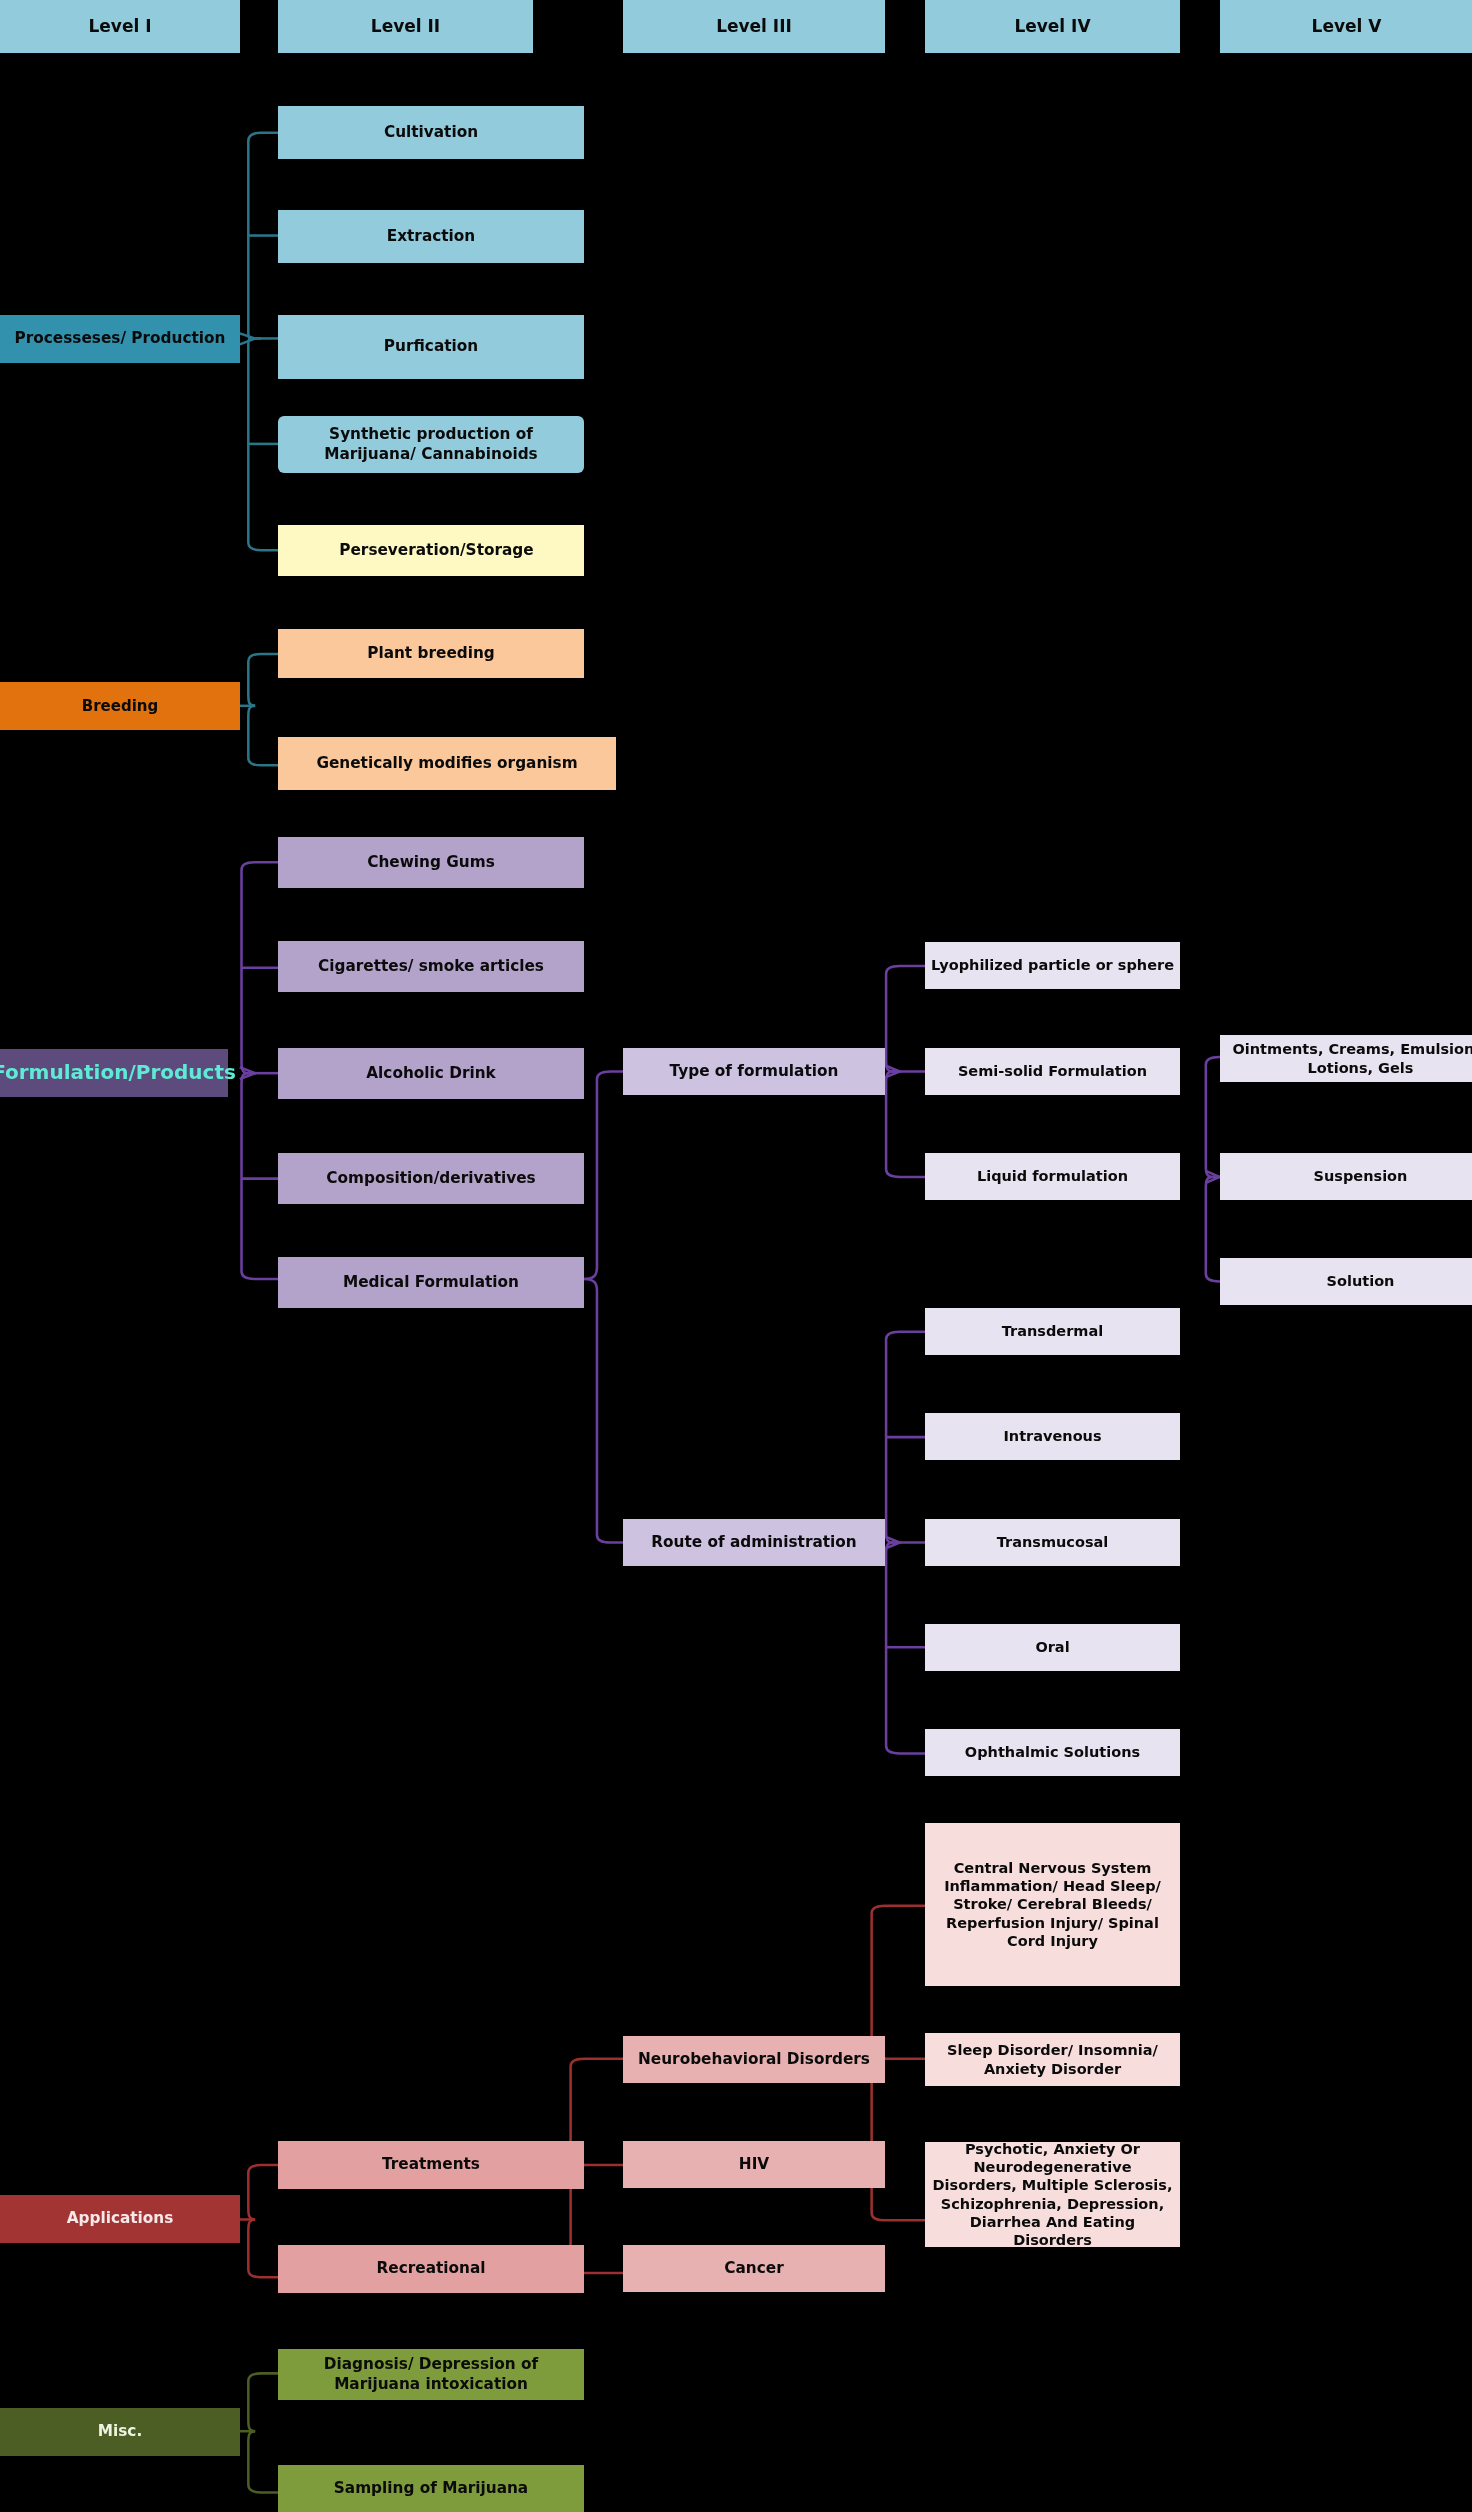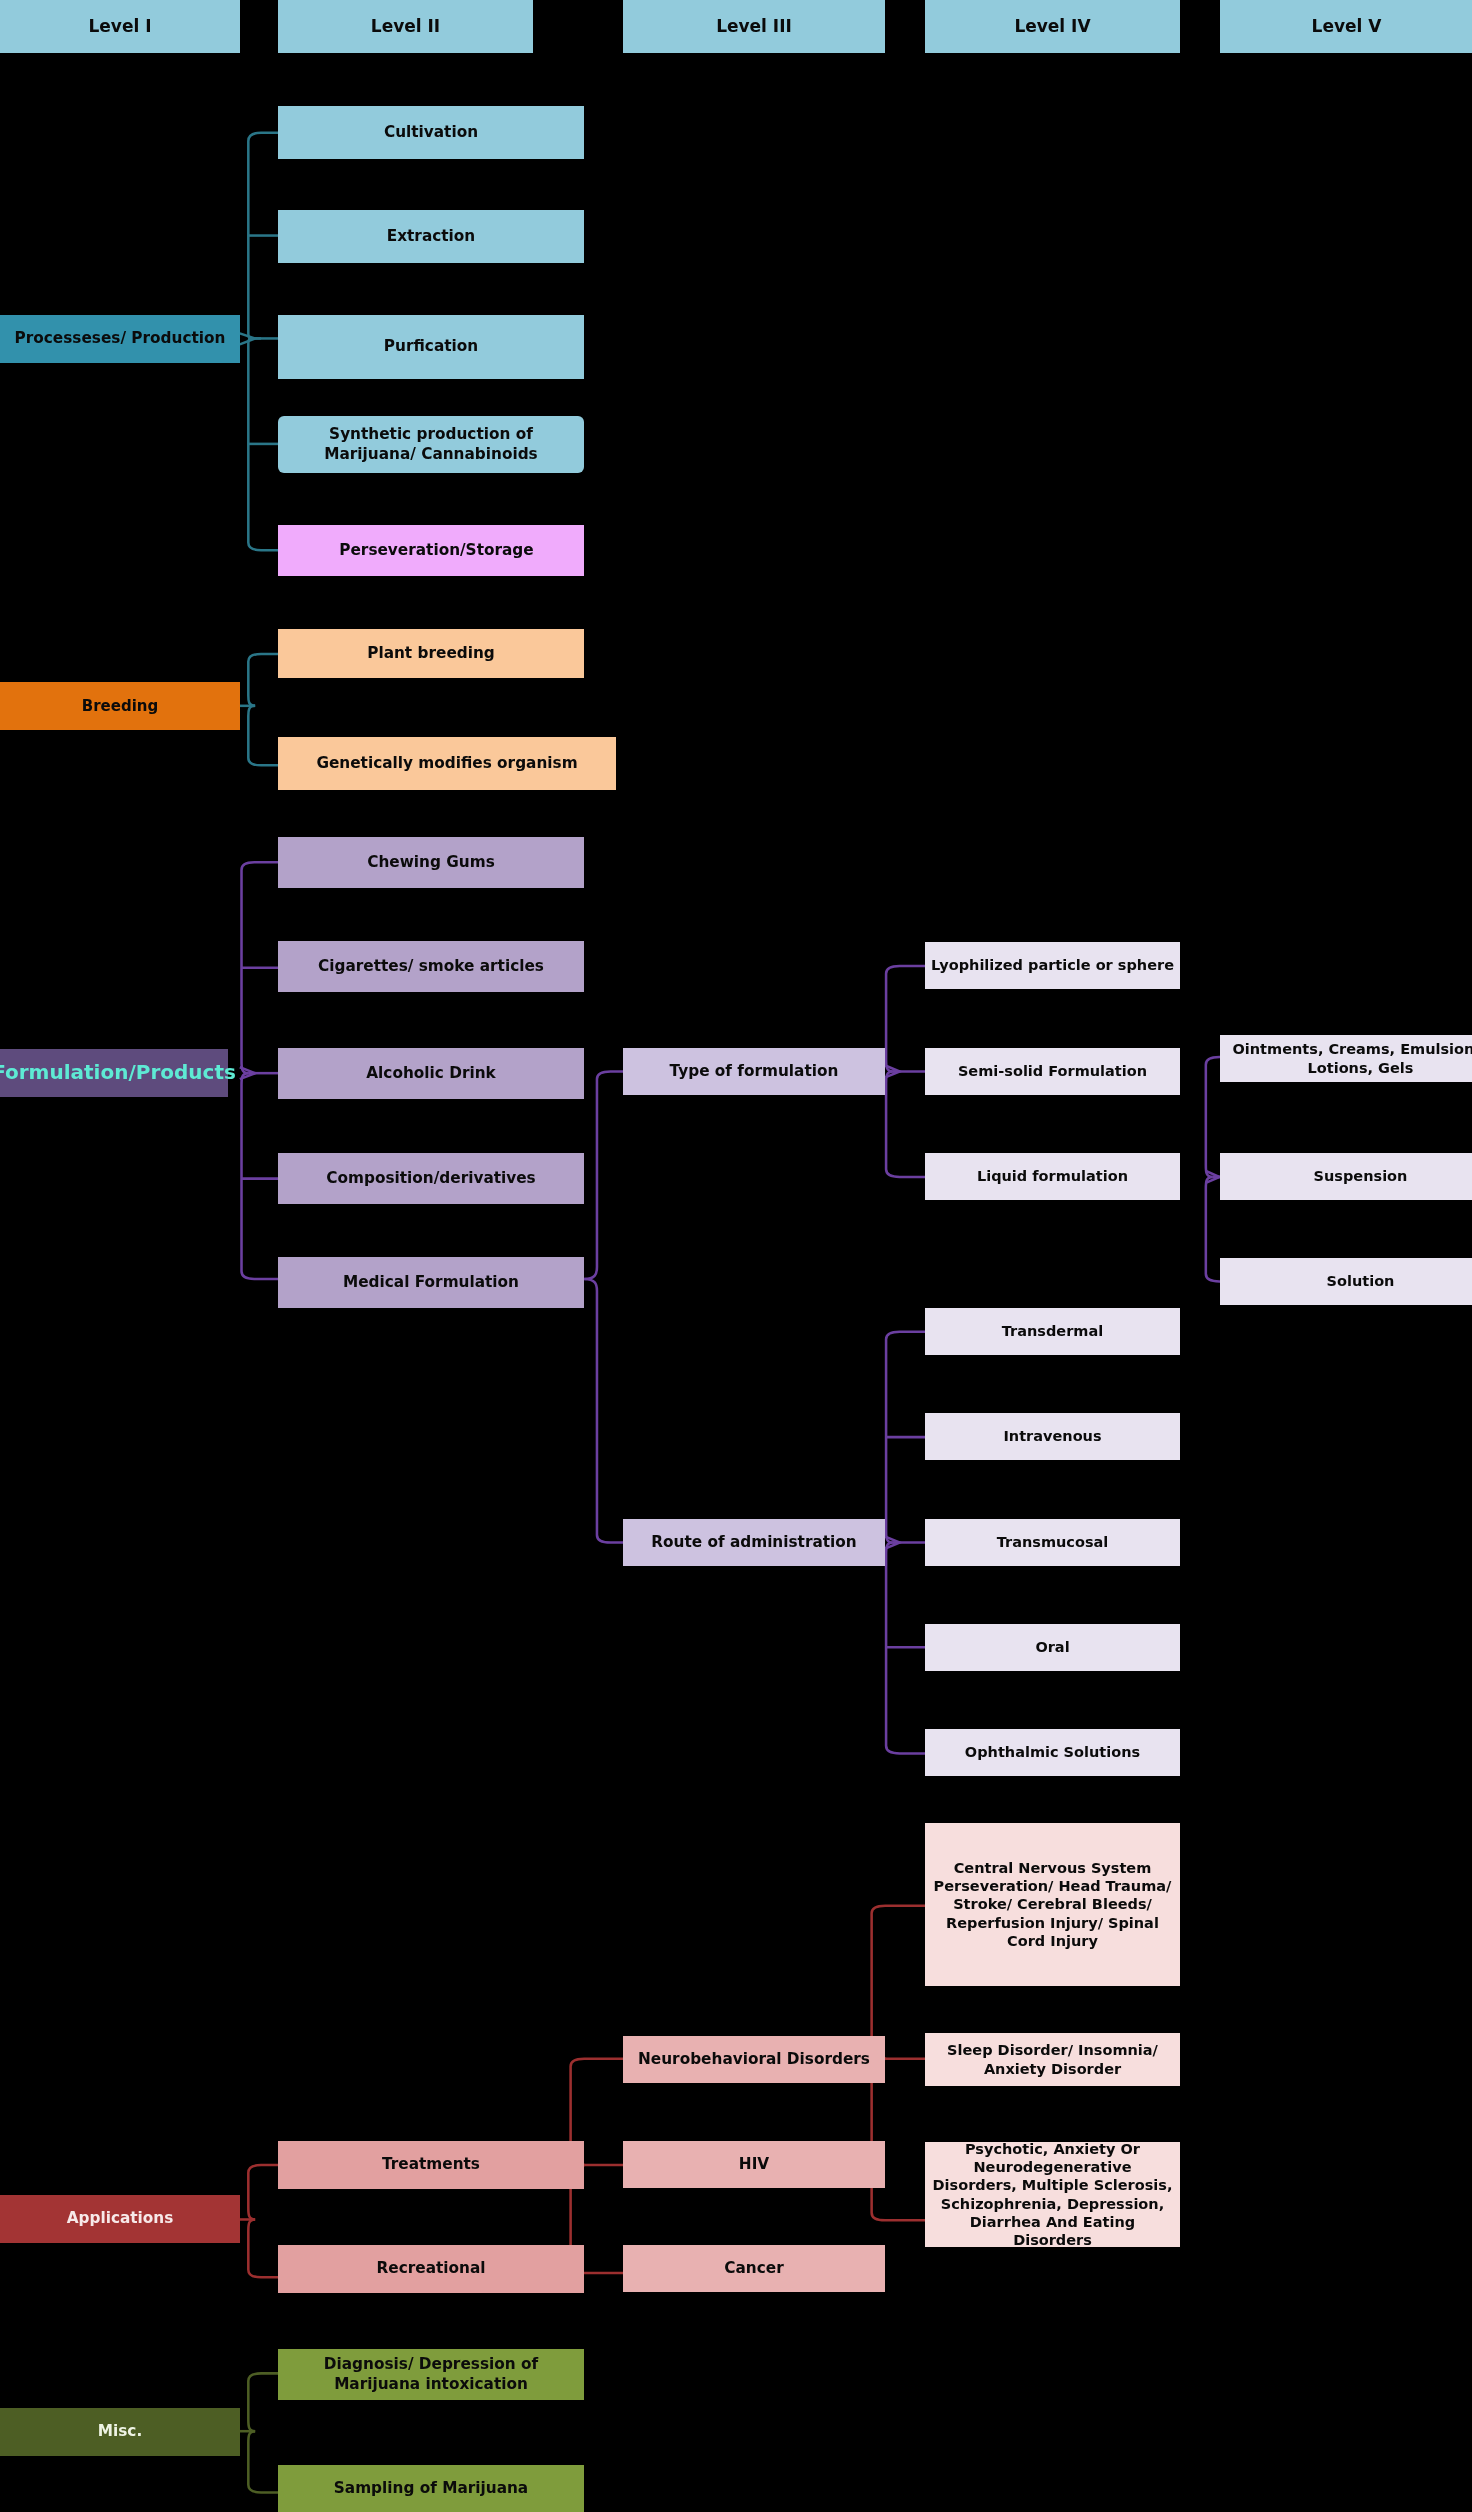--- a/index.html
+++ b/index.html
@@ -133,21 +133,21 @@
   <div class="node hdr" style="left:623px;top:0px;width:262px;height:53px;background:#92cbdc;">Level III</div>
   <div class="node hdr" style="left:925px;top:0px;width:255px;height:53px;background:#92cbdc;">Level IV</div>
   <div class="node hdr" style="left:1220px;top:0px;width:253px;height:53px;background:#92cbdc;">Level V</div>
 
   <div class="node" style="left:0px;top:315px;width:240px;height:48px;background:#3291ac;font-size:15.3px;">Processeses/ Production</div>
 
   <div class="node" style="left:278px;top:106px;width:306px;height:53px;background:#92cbdc;font-size:15.3px;">Cultivation</div>
   <div class="node" style="left:278px;top:210px;width:306px;height:53px;background:#92cbdc;font-size:15.3px;">Extraction</div>
   <div class="node" style="left:278px;top:315px;width:306px;height:64px;background:#92cbdc;font-size:15.3px;">Purfication</div>
   <div class="node" style="left:278px;top:416px;width:306px;height:57px;background:#92cbdc;font-size:15.3px;border-radius:6px;">Synthetic production of Marijuana/ Cannabinoids</div>
-  <div class="node" style="left:278px;top:525px;width:306px;height:51px;background:#f0abfc;font-size:15.3px;padding-left:16px;">Perseveration/Storage</div>
+  <div class="node" style="left:278px;top:525px;width:306px;height:51px;background:#fef9c3;font-size:15.3px;padding-left:16px;">Perseveration/Storage</div>
 
   <div class="node" style="left:0px;top:682px;width:240px;height:48px;background:#e2720d;font-size:15px;">Breeding</div>
   <div class="node" style="left:278px;top:629px;width:306px;height:49px;background:#fac89a;font-size:15.3px;">Plant breeding</div>
   <div class="node" style="left:278px;top:737px;width:338px;height:53px;background:#fac89a;font-size:15.3px;">Genetically modifies organism</div>
 
   <div class="node" style="left:0px;top:1049px;width:228px;height:48px;background:#5e4b7d;font-size:20px;color:#5eead4;">Formulation/Products</div>
 
   <div class="node" style="left:278px;top:837px;width:306px;height:51px;background:#b3a2c9;font-size:15.3px;">Chewing Gums</div>
   <div class="node" style="left:278px;top:941px;width:306px;height:51px;background:#b3a2c9;font-size:15.3px;">Cigarettes/ smoke articles</div>
   <div class="node" style="left:278px;top:1048px;width:306px;height:51px;background:#b3a2c9;font-size:15.3px;">Alcoholic Drink</div>
@@ -173,21 +173,21 @@
 
   <div class="node" style="left:0px;top:2195px;width:240px;height:48px;background:#a33434;font-size:15.3px;color:#f7e9e9;">Applications</div>
 
   <div class="node" style="left:278px;top:2141px;width:306px;height:48px;background:#e2a0a0;font-size:15.3px;">Treatments</div>
   <div class="node" style="left:278px;top:2245px;width:306px;height:48px;background:#e2a0a0;font-size:15.3px;">Recreational</div>
 
   <div class="node" style="left:623px;top:2036px;width:262px;height:47px;background:#e8b1b1;font-size:15.3px;">Neurobehavioral Disorders</div>
   <div class="node" style="left:623px;top:2141px;width:262px;height:47px;background:#e8b1b1;font-size:15.3px;">HIV</div>
   <div class="node" style="left:623px;top:2245px;width:262px;height:47px;background:#e8b1b1;font-size:15.3px;">Cancer</div>
 
-  <div class="node" style="left:925px;top:1823px;width:255px;height:163px;background:#f7dedd;font-size:14.5px;">Central Nervous System Perseveration/ Head Trauma/ Stroke/ Cerebral Bleeds/ Reperfusion Injury/ Spinal Cord Injury</div>
+  <div class="node" style="left:925px;top:1823px;width:255px;height:163px;background:#f7dedd;font-size:14.5px;">Central Nervous System Inflammation/ Head Sleep/ Stroke/ Cerebral Bleeds/ Reperfusion Injury/ Spinal Cord Injury</div>
   <div class="node" style="left:925px;top:2033px;width:255px;height:53px;background:#f7dedd;font-size:14.5px;">Sleep Disorder/ Insomnia/ Anxiety Disorder</div>
   <div class="node" style="left:925px;top:2142px;width:255px;height:105px;background:#f7dedd;font-size:14.5px;">Psychotic, Anxiety Or Neurodegenerative Disorders, Multiple Sclerosis, Schizophrenia, Depression, Diarrhea And Eating Disorders</div>
 
   <div class="node" style="left:0px;top:2408px;width:240px;height:48px;background:#4d5e24;font-size:15.3px;color:#eef3e4;">Misc.</div>
   <div class="node" style="left:278px;top:2349px;width:306px;height:51px;background:#7f9c3c;font-size:15.3px;">Diagnosis/ Depression of Marijuana intoxication</div>
   <div class="node" style="left:278px;top:2465px;width:306px;height:48px;background:#7f9c3c;font-size:15.3px;">Sampling of Marijuana</div>
 
 </div>
 
 

